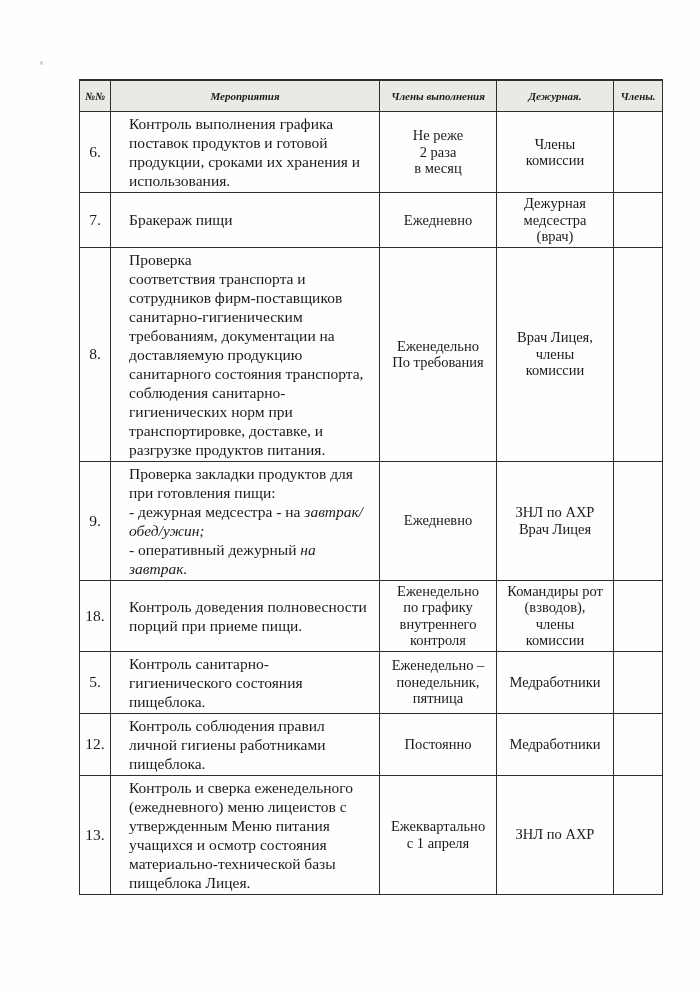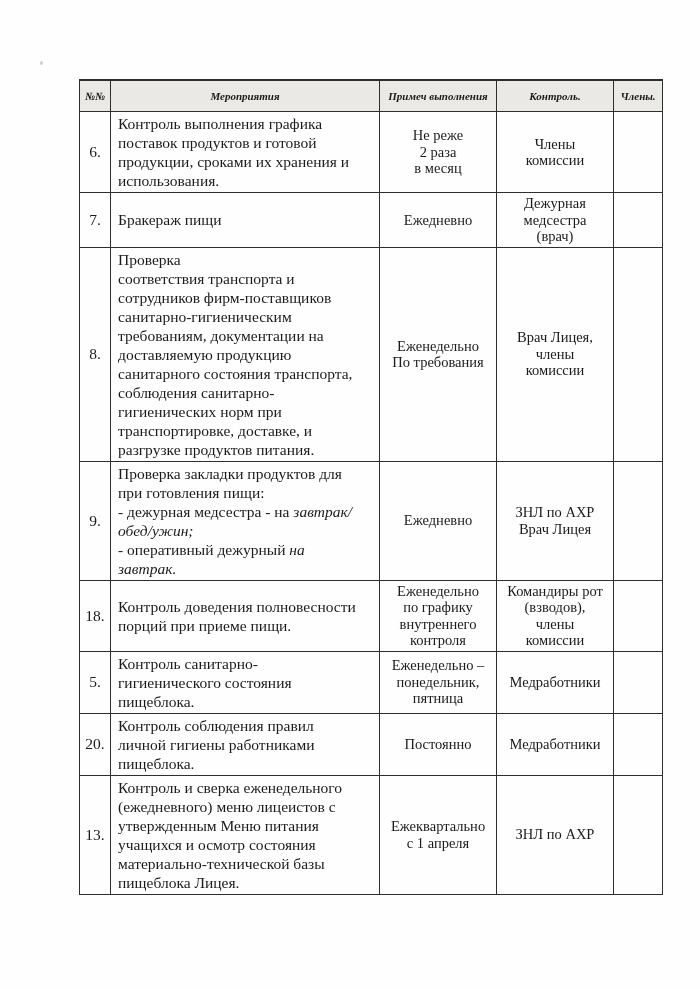--- a/index.html
+++ b/index.html
@@ -51,21 +51,21 @@
     text-align: center;
     vertical-align: middle;
     font-size: 15.5px;
     padding: 2px 1px;
   }
   td.col-activity {
     text-align: left;
     vertical-align: middle;
     font-size: 15.5px;
     line-height: 19px;
-    padding: 2px 4px 2px 7px;
+    padding: 2px 4px 2px 18px;
     white-space: pre-line;
   }
   td.col-timing, td.col-resp {
     text-align: center;
     vertical-align: middle;
     font-size: 14.5px;
     line-height: 16.5px;
     padding: 2px 2px;
     white-space: pre-line;
   }
@@ -82,22 +82,22 @@
       <col style="width:31px">
       <col style="width:269px">
       <col style="width:117px">
       <col style="width:117px">
       <col style="width:49px">
     </colgroup>
     <thead>
       <tr>
         <th>№№</th>
         <th>Мероприятия</th>
-        <th>Примеч выполнения</th>
-        <th>Контроль.</th>
+        <th>Члены выполнения</th>
+        <th>Дежурная.</th>
         <th>Члены.</th>
       </tr>
     </thead>
     <tbody>
         <tr>
           <td class="col-num">6.</td>
           <td class="col-activity">Контроль выполнения графика
 поставок продуктов и готовой
 продукции, сроками их хранения и
 использования.</td>
@@ -169,21 +169,21 @@
           <td class="col-activity">Контроль санитарно-
 гигиенического состояния
 пищеблока.</td>
           <td class="col-timing">Еженедельно –
 понедельник,
 пятница</td>
           <td class="col-resp">Медработники</td>
           <td class="col-note"></td>
         </tr>
         <tr>
-          <td class="col-num">20.</td>
+          <td class="col-num">12.</td>
           <td class="col-activity">Контроль соблюдения правил
 личной гигиены работниками
 пищеблока.</td>
           <td class="col-timing">Постоянно</td>
           <td class="col-resp">Медработники</td>
           <td class="col-note"></td>
         </tr>
         <tr>
           <td class="col-num">13.</td>
           <td class="col-activity">Контроль и сверка еженедельного

